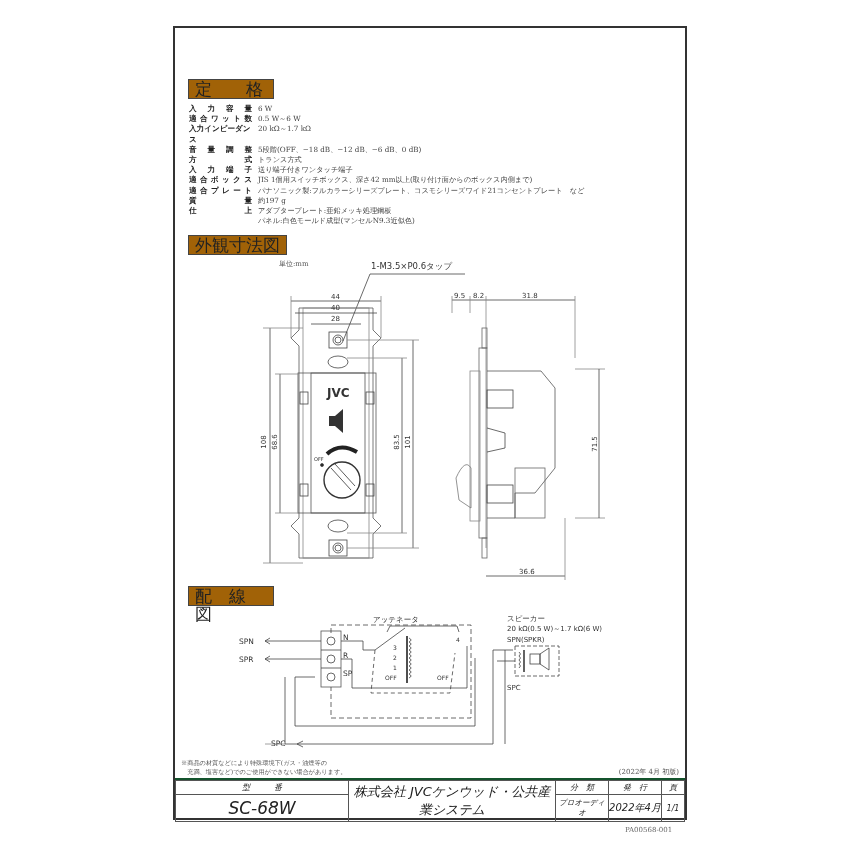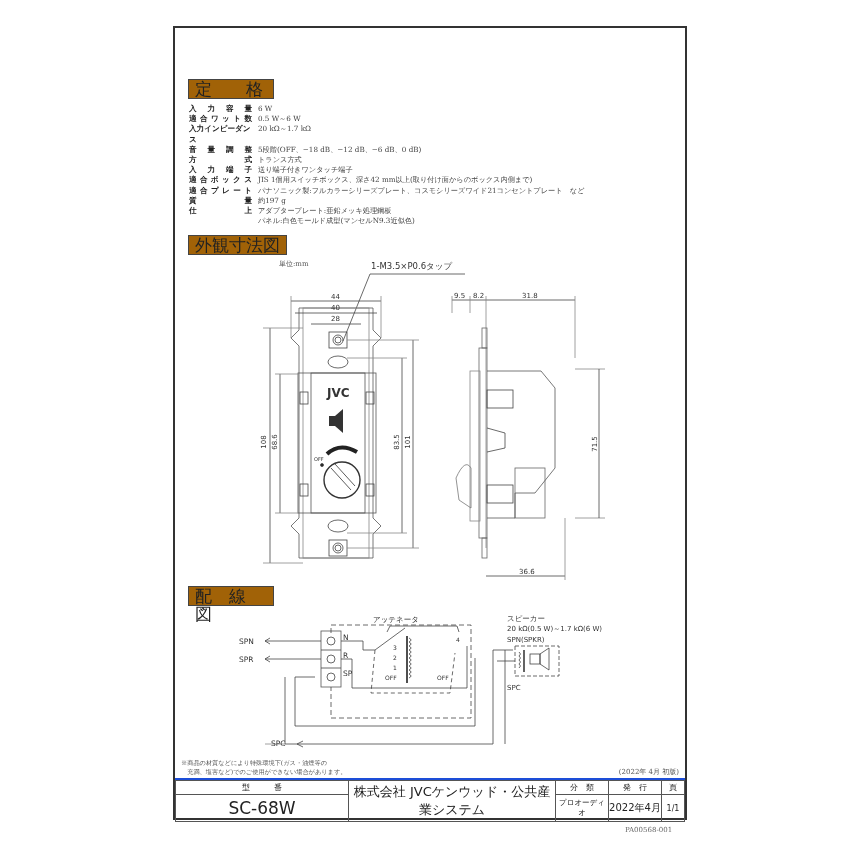--- a/index.html
+++ b/index.html
@@ -10,21 +10,21 @@
   .spec{position:absolute;left:14px;top:76px;font-family:"DejaVu Serif",serif;font-size:7.2px;line-height:10.2px;}
   .spec .row{display:flex;}
   .spec .k{width:69px;font-family:"DejaVu Sans",sans-serif;font-weight:bold;font-size:7.6px;display:flex;justify-content:space-between;padding-right:6px;box-sizing:border-box;}
   .spec .v{color:#444;}
   .unit{position:absolute;font-family:"DejaVu Serif",serif;font-size:7px;color:#555;}
   .dim{position:absolute;font-size:7px;color:#333;}
   .lbl{position:absolute;font-size:7.5px;color:#333;}
   svg{position:absolute;left:0;top:0;}
   .footnote{position:absolute;left:6px;top:730px;font-family:"DejaVu Serif",serif;font-size:6.2px;color:#555;line-height:9px;}
   .edition{position:absolute;right:6px;top:739px;font-family:"DejaVu Serif",serif;font-size:7px;color:#555;padding-left:14px;}
-  .footer{position:absolute;left:0;top:750px;width:100%;height:42px;border-top:2px solid #1d4ed8;}
+  .footer{position:absolute;left:0;top:750px;width:100%;height:42px;border-top:2px solid #14532d;font-style:italic;}
   .footer table{border-collapse:collapse;width:100%;height:100%;}
   .footer td{border:1px solid #555;text-align:center;padding:0;font-size:8px;}
   .docno{position:absolute;left:625px;top:826px;font-family:"DejaVu Serif",serif;font-size:7px;color:#666;}
 </style>
 </head>
 <body>
 
 <div class="sheet">
 
   <div class="sec-head" style="left:13px;top:51px;width:72px;">定　　格</div>

